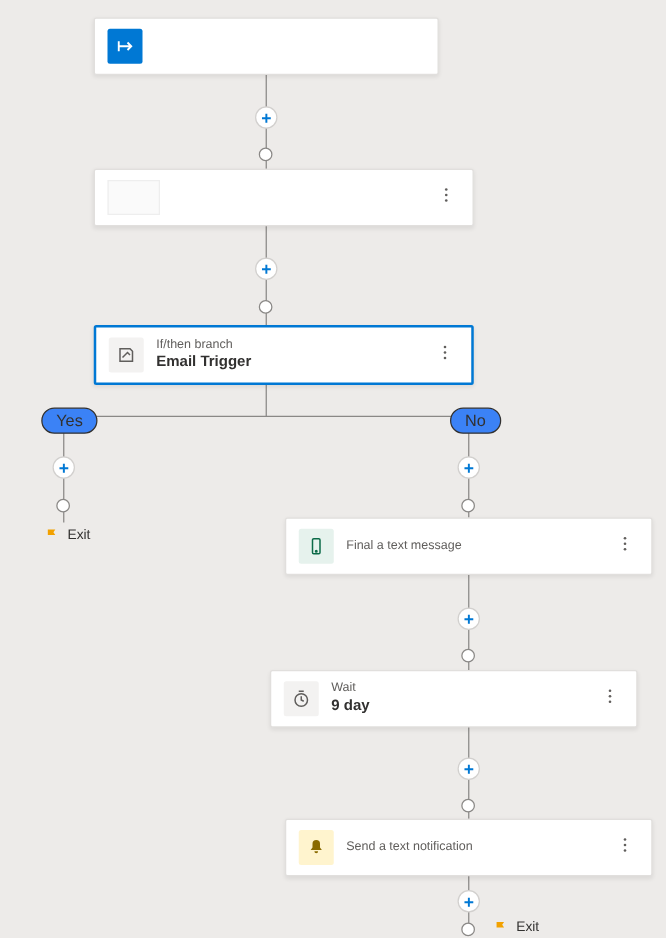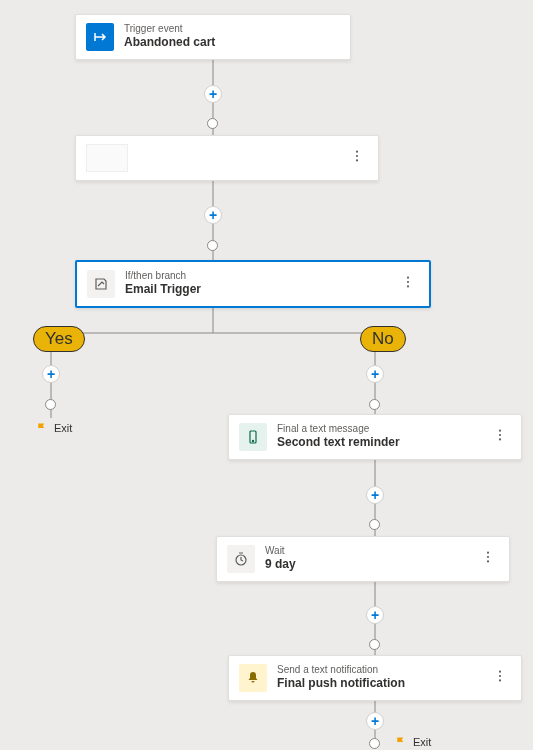--- a/index.html
+++ b/index.html
@@ -13,21 +13,21 @@
 .icon-box.gray{background:#f3f2f1;color:#605e5c}
 .icon-box.amber{background:#fff4ce;color:#8a6b00}
 .icon-box svg{width:16px;height:16px}
 .txt-sub{font-size:10px;color:#605e5c;line-height:1.2}
 .txt-main{font-size:12px;color:#323130;font-weight:600;line-height:1.3}
 .more{margin-left:auto;color:#605e5c;padding:4px;cursor:pointer}
 .more svg{width:14px;height:14px}
 .thumb{width:42px;height:28px;background:#fafafa;border:1px solid #eee;margin-right:10px}
 .add{position:absolute;width:18px;height:18px;border-radius:50%;background:#fff;border:1px solid #d2d0ce;color:#0078d4;font-size:14px;font-weight:600;display:flex;align-items:center;justify-content:center;cursor:pointer;line-height:0}
 .drop{position:absolute;width:11px;height:11px;border-radius:50%;background:#fff;border:1.5px solid #8a8886;cursor:pointer}
-.pill{position:absolute;background:#eab308;border:1.5px solid #323130;border-radius:999px;padding:2px 11px;font-size:17px;color:#323130;cursor:pointer}
+.pill{position:absolute;background:#3b82f6;border:1.5px solid #323130;border-radius:999px;padding:2px 11px;font-size:13px;color:#323130;cursor:pointer}
 .exit{position:absolute;display:flex;align-items:flex-end;gap:6px;font-size:11px;color:#323130}
 .exit svg{width:12px;height:12px}
 </style>
 </head>
 <body>
 
 <svg class="canvas">
   <g stroke="#8a8886" stroke-width="1" fill="none">
     <line x1="213" y1="58" x2="213" y2="135"></line>
     <line x1="213" y1="178" x2="213" y2="260"></line>
@@ -38,42 +38,38 @@
     <line x1="375" y1="700" x2="375" y2="745"></line>
   </g>
 </svg>
 
 <div class="node" style="left:75px;top:14px;width:276px">
   <div class="icon-box blue">
     <svg viewBox="0 0 16 16" fill="none" stroke="currentColor" stroke-width="1.5">
         <path d="M3 8h10M10 5l3 3-3 3M3 4v8"></path>
       </svg>
   </div>
-  <div>
-    <div class="txt-sub">Trigger event</div>
-    <div class="txt-main">Abandoned cart</div>
-  </div>
 </div>
 
 <div class="add" style="left:204px;top:85px">+</div>
 <div class="drop" style="left:207px;top:118px"></div>
 
 <div class="node" style="left:75px;top:135px;width:304px">
   <div class="thumb"></div>
   <div class="more"><svg viewBox="0 0 16 16" fill="currentColor">
         <circle cx="8" cy="3" r="1.2"></circle>
         <circle cx="8" cy="8" r="1.2"></circle>
         <circle cx="8" cy="13" r="1.2"></circle>
       </svg></div>
 </div>
 
 <div class="add" style="left:204px;top:206px">+</div>
 <div class="drop" style="left:207px;top:240px"></div>
 
-<div class="node selected" style="left:75px;top:260px;width:356px">
+<div class="node selected" style="left:75px;top:260px;width:304px">
   <div class="icon-box gray">
     <svg viewBox="0 0 16 16" fill="none" stroke="currentColor" stroke-width="1.2">
         <path d="M3 3h8l2 2v8H3z"></path>
         <path d="M5 10l4-4 2 2"></path>
       </svg>
   </div>
   <div>
     <div class="txt-sub">If/then branch</div>
     <div class="txt-main">Email Trigger</div>
   </div>
@@ -101,21 +97,20 @@
 
 <div class="node" style="left:228px;top:414px;width:294px">
   <div class="icon-box mint">
     <svg viewBox="0 0 16 16" fill="none" stroke="currentColor" stroke-width="1.2">
         <rect x="5" y="2" width="6" height="12" rx="1"></rect>
         <circle cx="8" cy="12" r=".6" fill="currentColor"></circle>
       </svg>
   </div>
   <div>
     <div class="txt-sub">Final a text message</div>
-    <div class="txt-main">Second text reminder</div>
   </div>
   <div class="more"><svg viewBox="0 0 16 16" fill="currentColor">
         <circle cx="8" cy="3" r="1.2"></circle>
         <circle cx="8" cy="8" r="1.2"></circle>
         <circle cx="8" cy="13" r="1.2"></circle>
       </svg></div>
 </div>
 
 <div class="add" style="left:366px;top:486px">+</div>
 <div class="drop" style="left:369px;top:519px"></div>
@@ -142,21 +137,20 @@
 <div class="drop" style="left:369px;top:639px"></div>
 
 <div class="node" style="left:228px;top:655px;width:294px">
   <div class="icon-box amber">
     <svg viewBox="0 0 16 16" fill="currentColor">
         <path d="M8 2a3 3 0 0 0-3 3v3l-1.5 2h9L11 8V5a3 3 0 0 0-3-3zM6.5 11a1.5 1.5 0 0 0 3 0z"></path>
       </svg>
   </div>
   <div>
     <div class="txt-sub">Send a text notification</div>
-    <div class="txt-main">Final push notification</div>
   </div>
   <div class="more"><svg viewBox="0 0 16 16" fill="currentColor">
         <circle cx="8" cy="3" r="1.2"></circle>
         <circle cx="8" cy="8" r="1.2"></circle>
         <circle cx="8" cy="13" r="1.2"></circle>
       </svg></div>
 </div>
 
 <div class="add" style="left:366px;top:712px">+</div>
 <div class="drop" style="left:369px;top:738px"></div>

